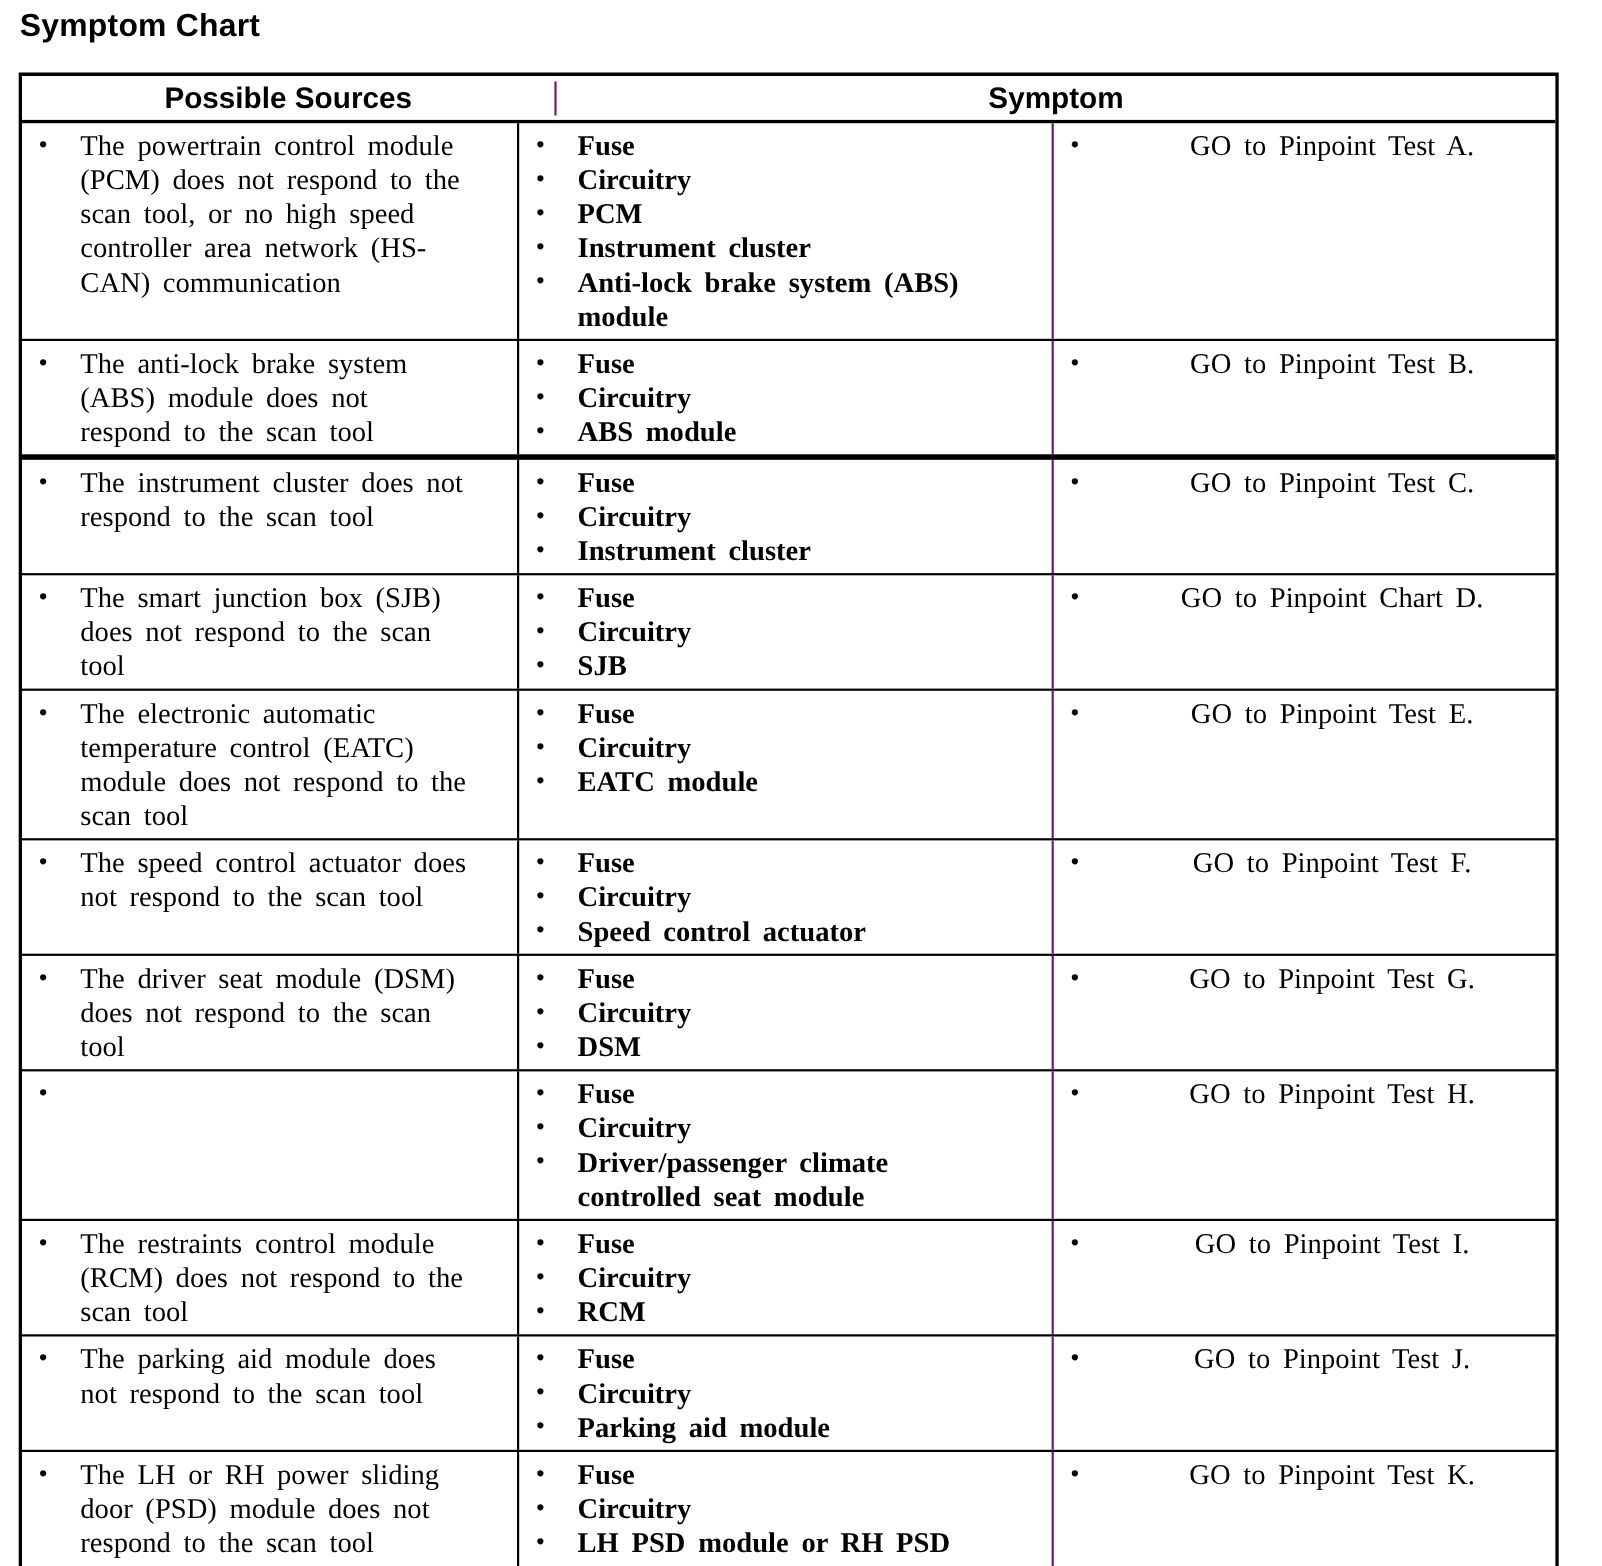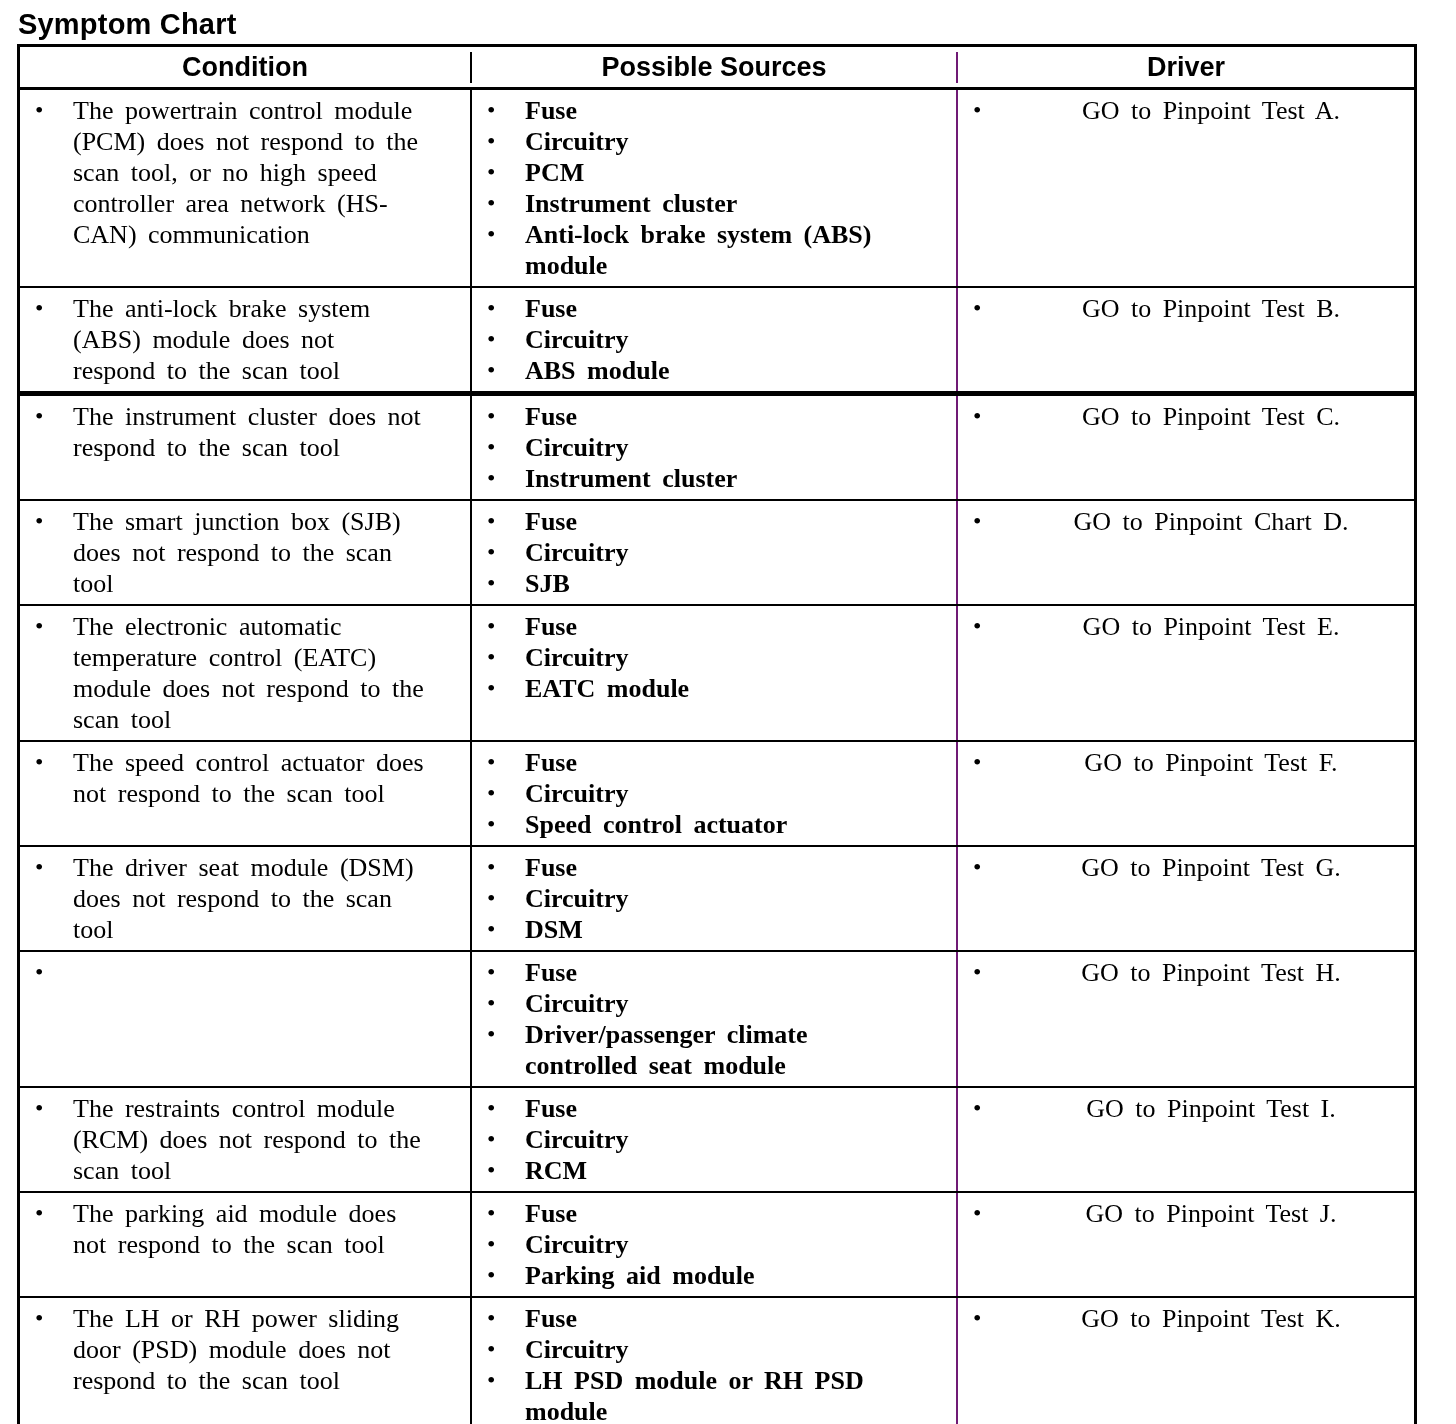--- a/index.html
+++ b/index.html
@@ -14,21 +14,21 @@
     box-sizing: border-box;
     padding: 8px 0 0 17px;
     background: #ffffff;
     font-family: "Liberation Serif", serif;
   }
   .title {
     font-family: "Liberation Sans", sans-serif;
     font-weight: bold;
     font-size: 29px;
     line-height: 32px;
-    margin: 0 0 4px 1px;
+    margin: 0 0 26px 1px;
     letter-spacing: 0.2px;
   }
   .sym-table {
     width: 1400px;
     border: 3px solid #000;
     border-bottom-width: 4px;
     box-sizing: border-box;
   }
   .header-row {
     display: flex;
@@ -72,23 +72,22 @@
   .cell.c2 .btext { width: 375px; font-weight: bold; }
   .cell.c3 .btext { width: 400px; text-align: center; }
 </style>
 </head>
 <body>
 
 <div class="page">
   <h1 class="title">Symptom Chart</h1>
   <div class="sym-table">
     <div class="header-row">
-      <div class="hcell c1">Condition</div>
       <div class="hcell c2">Possible Sources</div>
-      <div class="hcell c3">Driver</div>
+      <div class="hcell c3">Symptom</div>
     </div>
     <div id="rows">
         <div class="t-row">
           <div class="cell c1">
             <div class="bullet-item">
               <span class="bullet">•</span>
               <span class="btext">The powertrain control module (PCM) does not respond to the scan tool, or no high speed controller area network (HS-CAN) communication</span>
             </div>
           </div>
           <div class="cell c2">

